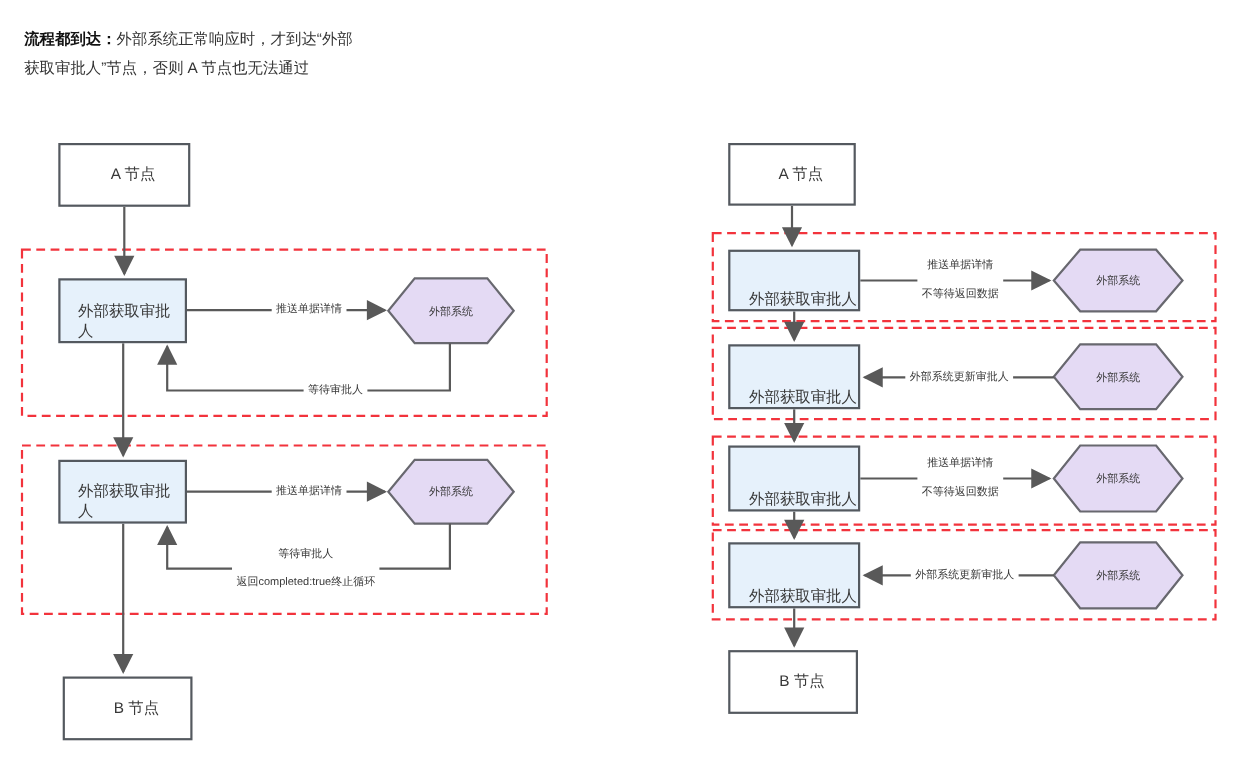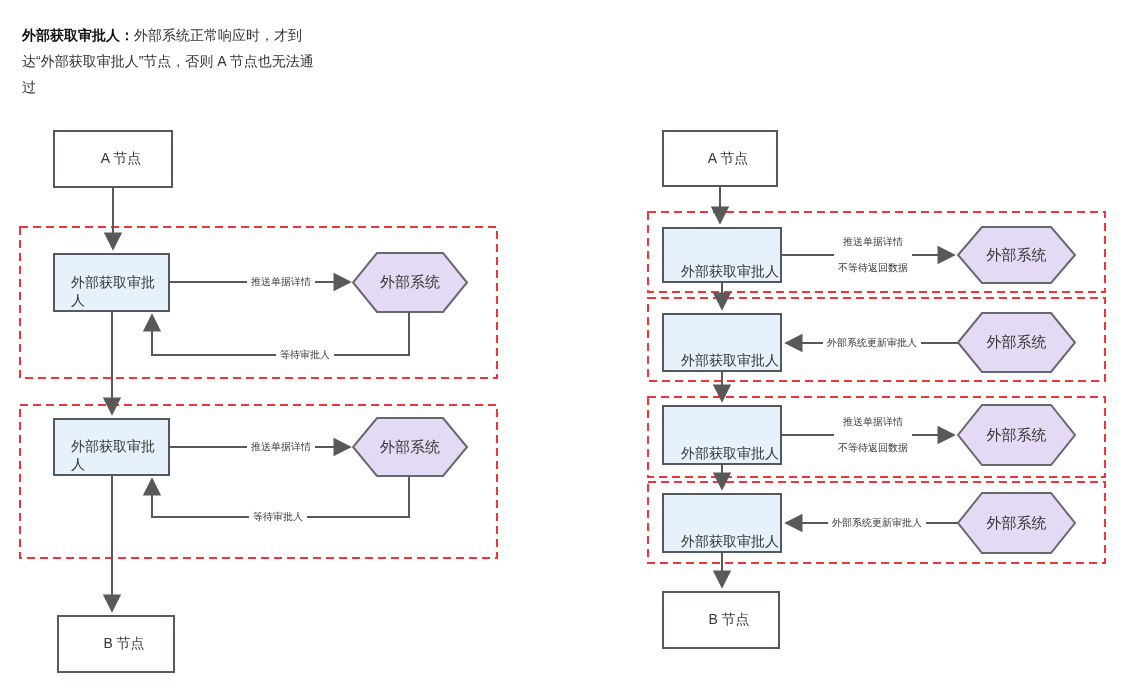--- a/index.html
+++ b/index.html
@@ -11,21 +11,21 @@
   .note{position:absolute;font-size:14px;line-height:26px;color:#333;z-index:2;}
   .note .b{font-weight:700;color:#111;}
   .box{
     position:absolute;box-sizing:border-box;border:2px solid #54595f;background:#fff;
     display:flex;align-items:center;justify-content:center;
     font-size:14px;color:#383838;z-index:2;padding-left:16px;
   }
   .box.blue{background:#e6f1fb;align-items:flex-end;}
   .hexlabel{
     position:absolute;display:flex;align-items:center;justify-content:center;
-    font-size:15px;color:#383838;z-index:2;
+    font-size:10px;color:#383838;z-index:2;
   }
   .linelabel{
     position:absolute;transform:translate(-50%,-50%);background:#fff;
     padding:0 4px;font-size:10px;line-height:26px;color:#383838;
     text-align:center;white-space:nowrap;z-index:3;
   }
 </style>
 </head>
 <body>
 
@@ -64,21 +64,21 @@
     <path d="M782 255 L954 255" fill="none" stroke="#595959" stroke-width="2" marker-end="url(#ah)"></path>
     <path d="M722 283 L722 309" fill="none" stroke="#595959" stroke-width="2" marker-end="url(#ah)"></path>
     <path d="M958 343 L786 343" fill="none" stroke="#595959" stroke-width="2" marker-end="url(#ah)"></path>
     <path d="M722 372 L722 401" fill="none" stroke="#595959" stroke-width="2" marker-end="url(#ah)"></path>
     <path d="M782 435 L954 435" fill="none" stroke="#595959" stroke-width="2" marker-end="url(#ah)"></path>
     <path d="M722 465 L722 489" fill="none" stroke="#595959" stroke-width="2" marker-end="url(#ah)"></path>
     <path d="M958 523 L786 523" fill="none" stroke="#595959" stroke-width="2" marker-end="url(#ah)"></path>
     <path d="M722 553 L722 587" fill="none" stroke="#595959" stroke-width="2" marker-end="url(#ah)"></path>
   </svg>
 
-  <div class="note" style="left:22px;top:22px;width:300px"><span class="b">外部获取审批人：</span><span>外部系统正常响应时，才到达“外部获取审批人”节点，否则 A 节点也无法通过</span></div>
+  <div class="note" style="left:22px;top:22px;width:300px"><span class="b">流程都到达：</span><span>外部系统正常响应时，才到达“外部获取审批人”节点，否则 A 节点也无法通过</span></div>
 
   <div class="box" style="left:53px;top:130px;width:120px;height:58px">
       <span>A 节点</span>
     </div>
   <div class="box blue" style="left:53px;top:253px;width:117px;height:59px">
       <span>外部获取审批人</span>
     </div>
   <div class="hexlabel" style="left:353px;top:253px;width:114px;height:59px">
       <span>外部系统</span>
     </div>
@@ -90,20 +90,21 @@
     </div>
   <div class="box" style="left:57px;top:615px;width:118px;height:58px">
       <span>B 节点</span>
     </div>
 
   <div class="linelabel" style="left:281px;top:282px">推送单据详情</div>
   <div class="linelabel" style="left:305px;top:355px">等待审批人</div>
   <div class="linelabel" style="left:281px;top:447px">推送单据详情</div>
   <div class="linelabel" style="left:278px;top:517px">
     <div>等待审批人</div>
+    <div>返回completed:true终止循环</div>
   </div>
 
   <div class="box" style="left:662px;top:130px;width:116px;height:57px">
       <span>A 节点</span>
     </div>
   <div class="box blue" style="left:662px;top:227px;width:120px;height:56px">
       <span>外部获取审批人</span>
     </div>
   <div class="hexlabel" style="left:958px;top:227px;width:117px;height:56px">
       <span>外部系统</span>

